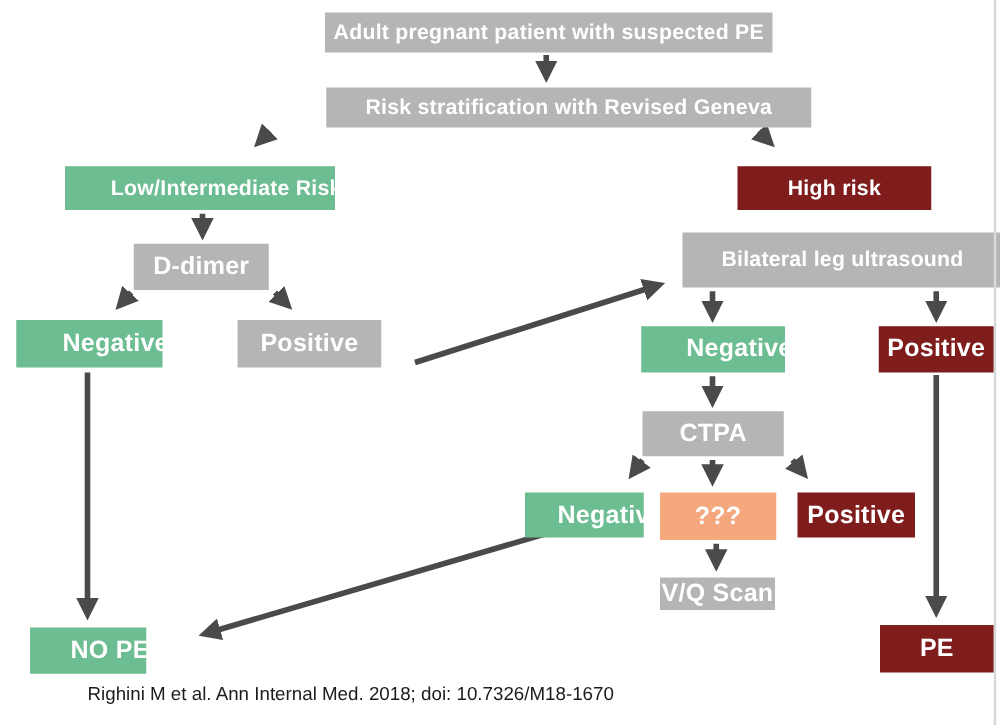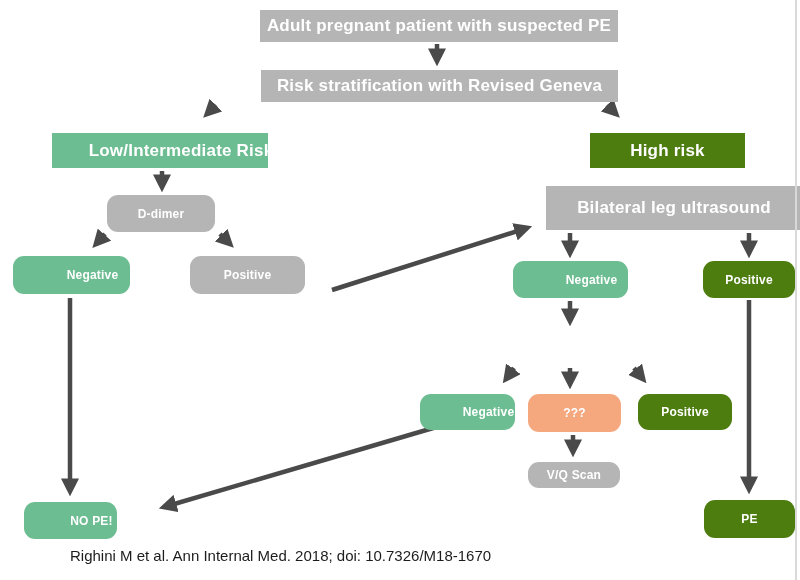--- a/index.html
+++ b/index.html
@@ -13,24 +13,24 @@
     align-items: center;
     justify-content: center;
     color: #ffffff;
     font-weight: 700;
     text-align: left;
     letter-spacing: 0.2px;
     white-space: nowrap;
   }
   .gray   { background: #b5b5b5; }
   .green  { background: #6dbd92; padding-left: 42px; }
-  .red    { background: #4d7c0f; }
+  .red    { background: #7f1d1d; }
   .orange { background: #f5a77e; }
   .fs17 { font-size: 17px; }
-  .fs16 { font-size: 12px; border-radius: 11px; }
+  .fs16 { font-size: 20px; }
   .citation {
     position: absolute;
     left: 70px;
     top: 547px;
     font-size: 15px;
     font-weight: 400;
     color: #1c1c1c;
   }
   .page-edge {
     position: absolute;
@@ -67,29 +67,30 @@
       <line x1="514" y1="368" x2="506" y2="379" marker-end="url(#ah)"></line>
       <line x1="570" y1="368" x2="570" y2="384" marker-end="url(#ah)"></line>
       <line x1="634" y1="368" x2="643" y2="379" marker-end="url(#ah)"></line>
       <line x1="573" y1="435" x2="573" y2="452" marker-end="url(#ah)"></line>
       <line x1="749" y1="300" x2="749" y2="489" marker-end="url(#ah)"></line>
       <line x1="440" y1="426" x2="164" y2="507" marker-end="url(#ah)"></line>
     </g>
   </svg>
 
   <div class="node gray fs17" style="left:260px;top:10px;width:358px;height:32px">Adult pregnant patient with suspected PE</div>
-  <div class="node gray fs17" style="left:261px;top:70px;width:357px;height:32px">Risk stratification with Revised Geneva</div>
+  <div class="node gray fs17" style="left:261px;top:70px;width:388px;height:32px">Risk stratification with Revised Geneva</div>
   <div class="node green fs17" style="left:52px;top:133px;width:216px;height:35px">Low/Intermediate Risk</div>
   <div class="node red fs17" style="left:590px;top:133px;width:155px;height:35px">High risk</div>
   <div class="node gray fs16" style="left:107px;top:195px;width:108px;height:37px">D-dimer</div>
   <div class="node green fs16" style="left:13px;top:256px;width:117px;height:38px">Negative</div>
   <div class="node gray fs16" style="left:190px;top:256px;width:115px;height:38px">Positive</div>
   <div class="node gray fs17" style="left:546px;top:186px;width:256px;height:44px">Bilateral leg ultrasound</div>
   <div class="node green fs16" style="left:513px;top:261px;width:115px;height:37px">Negative</div>
   <div class="node red fs16" style="left:703px;top:261px;width:92px;height:37px">Positive</div>
+  <div class="node gray fs16" style="left:514px;top:329px;width:113px;height:36px">CTPA</div>
   <div class="node green fs16" style="left:420px;top:394px;width:95px;height:36px">Negative</div>
   <div class="node orange fs16" style="left:528px;top:394px;width:93px;height:38px">???</div>
   <div class="node red fs16" style="left:638px;top:394px;width:94px;height:36px">Positive</div>
   <div class="node gray fs16" style="left:528px;top:462px;width:92px;height:26px">V/Q Scan</div>
   <div class="node green fs16" style="left:24px;top:502px;width:93px;height:37px">NO PE!</div>
   <div class="node red fs16" style="left:704px;top:500px;width:91px;height:38px">PE</div>
 
   <div class="citation">Righini M et al. Ann Internal Med. 2018; doi: 10.7326/M18-1670</div>
 
   <div class="page-edge"></div>

